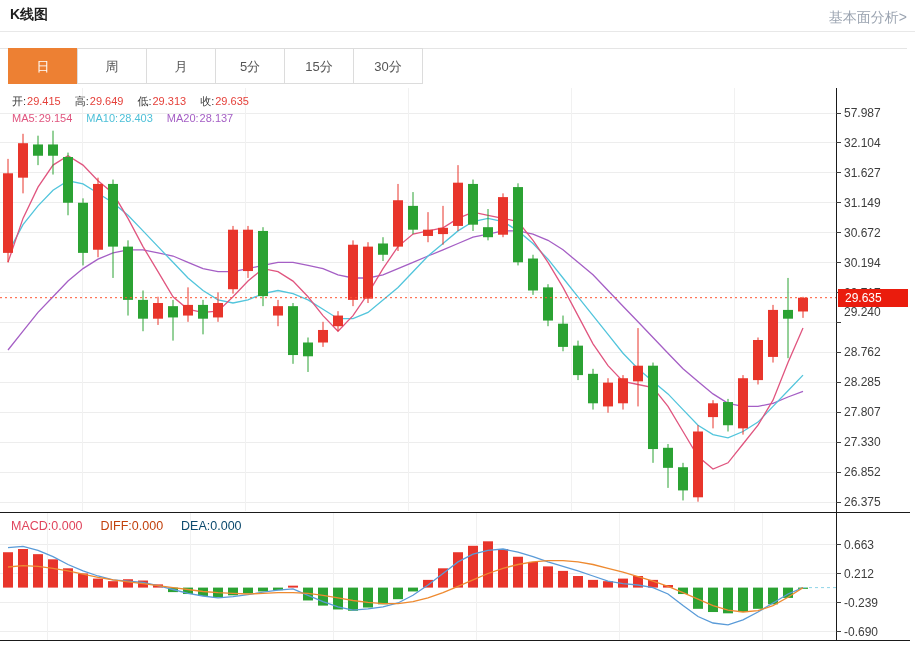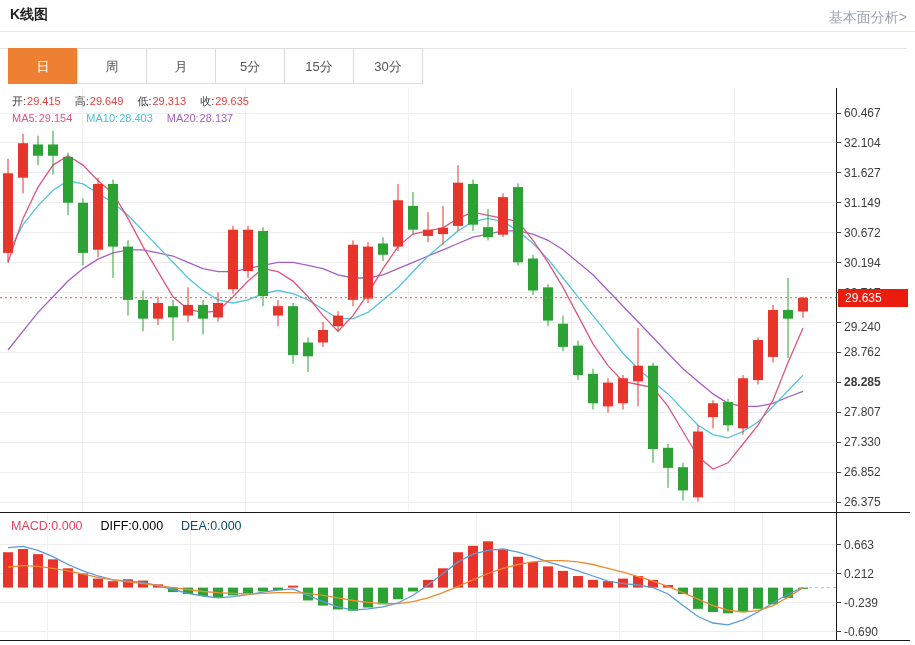--- a/index.html
+++ b/index.html
@@ -265,39 +265,39 @@
         <line x1="836" y1="472.11056" x2="841" y2="472.11056" stroke="#3d3d3d"></line>
         <line x1="836" y1="502.005104" x2="841" y2="502.005104" stroke="#3d3d3d"></line>
         <line x1="836" y1="544.9691" x2="841" y2="544.9691" stroke="#3d3d3d"></line>
         <line x1="836" y1="573.9684" x2="841" y2="573.9684" stroke="#3d3d3d"></line>
         <line x1="836" y1="602.9677" x2="841" y2="602.9677" stroke="#3d3d3d"></line>
         <line x1="836" y1="631.967" x2="841" y2="631.967" stroke="#3d3d3d"></line>
       </g>
     </svg>
 
   <div id="priceAxis">
-      <span class="axlabel" style="left: 844px; top: 106px;">60.467</span>
+      <span class="axlabel" style="left: 844px; top: 106px;">57.987</span>
       <span class="axlabel" style="left: 844px; top: 135.957px;">32.104</span>
       <span class="axlabel" style="left: 844px; top: 165.852px;">31.627</span>
       <span class="axlabel" style="left: 844px; top: 195.809px;">31.149</span>
       <span class="axlabel" style="left: 844px; top: 225.704px;">30.672</span>
       <span class="axlabel" style="left: 844px; top: 255.661px;">30.194</span>
       <span class="axlabel" style="left: 844px; top: 285.555px;">29.717</span>
-      <span class="axlabel" style="left: 844px; top: 320px;">29.240</span>
+      <span class="axlabel" style="left: 844px; top: 305px;">29.240</span>
       <span class="axlabel" style="left: 844px; top: 345.407px;">28.762</span>
-      <span class="axlabel" style="left: 844px; top: 375.302px; font-weight: bold;">28.285</span>
+      <span class="axlabel" style="left: 844px; top: 375.302px;">28.285</span>
       <span class="axlabel" style="left: 844px; top: 405.259px;">27.807</span>
       <span class="axlabel" style="left: 844px; top: 435.153px;">27.330</span>
       <span class="axlabel" style="left: 844px; top: 465.111px;">26.852</span>
       <span class="axlabel" style="left: 844px; top: 495.005px;">26.375</span>
     </div>
   <div class="badge" style="z-index: 5;">29.635</div>
   <div id="macdAxis">
       <span class="axlabel" style="left: 844px; top: 537.969px;">0.663</span>
       <span class="axlabel" style="left: 844px; top: 566.968px;">0.212</span>
       <span class="axlabel" style="left: 844px; top: 595.968px;">-0.239</span>
       <span class="axlabel" style="left: 844px; top: 624.967px;">-0.690</span>
     </div>
 
   <div class="inforow" id="info1" style="top:94px"><span class="lbl">开:</span><span class="val" style="color: rgb(229, 64, 58);">29.415</span><span class="lbl">高:</span><span class="val" style="color: rgb(229, 64, 58);">29.649</span><span class="lbl">低:</span><span class="val" style="color: rgb(229, 64, 58);">29.313</span><span class="lbl">收:</span><span class="val" style="color: rgb(229, 64, 58);">29.635</span></div>
   <div class="inforow" id="info2" style="top:112px"><span class="lbl" style="color: rgb(224, 85, 127);">MA5:</span><span class="val" style="color: rgb(224, 85, 127);">29.154</span><span class="lbl" style="color: rgb(78, 192, 216);">MA10:</span><span class="val" style="color: rgb(78, 192, 216);">28.403</span><span class="lbl" style="color: rgb(165, 95, 197);">MA20:</span><span class="val" style="color: rgb(165, 95, 197);">28.137</span></div>
-  <div class="minforow" id="minfo"><span class="item" style="color: rgb(224, 68, 92); margin-top: 40px;">MACD:0.000</span><span class="item" style="color: #000000;">DIFF:0.000</span><span class="item" style="color: #0c4a6e; text-align: center;">DEA:0.000</span></div>
+  <div class="minforow" id="minfo"><span class="item" style="color: rgb(224, 68, 92); margin-top: 40px;">MACD:0.000</span><span class="item" style="color: #c2410c;">DIFF:0.000</span><span class="item" style="color: #0c4a6e; text-align: center;">DEA:0.000</span></div>
 </div>
 
 </body></html>

